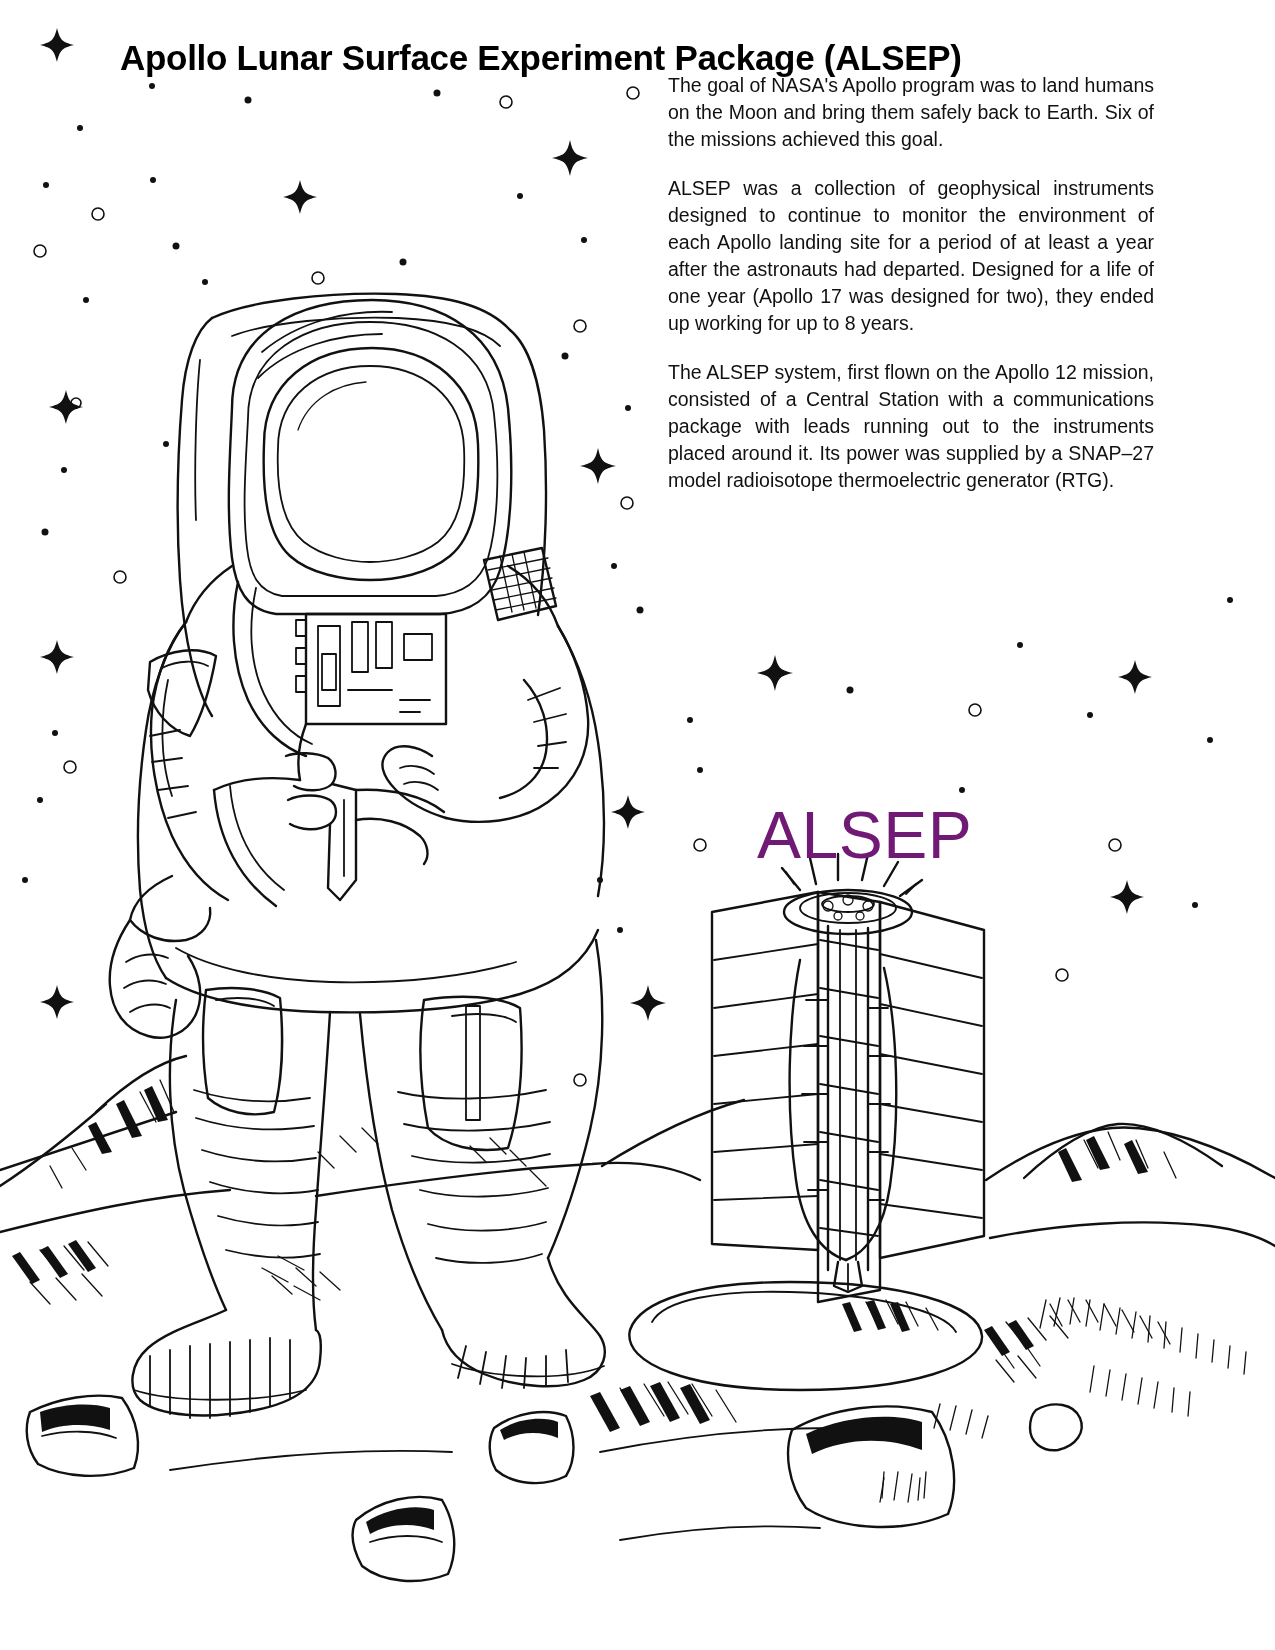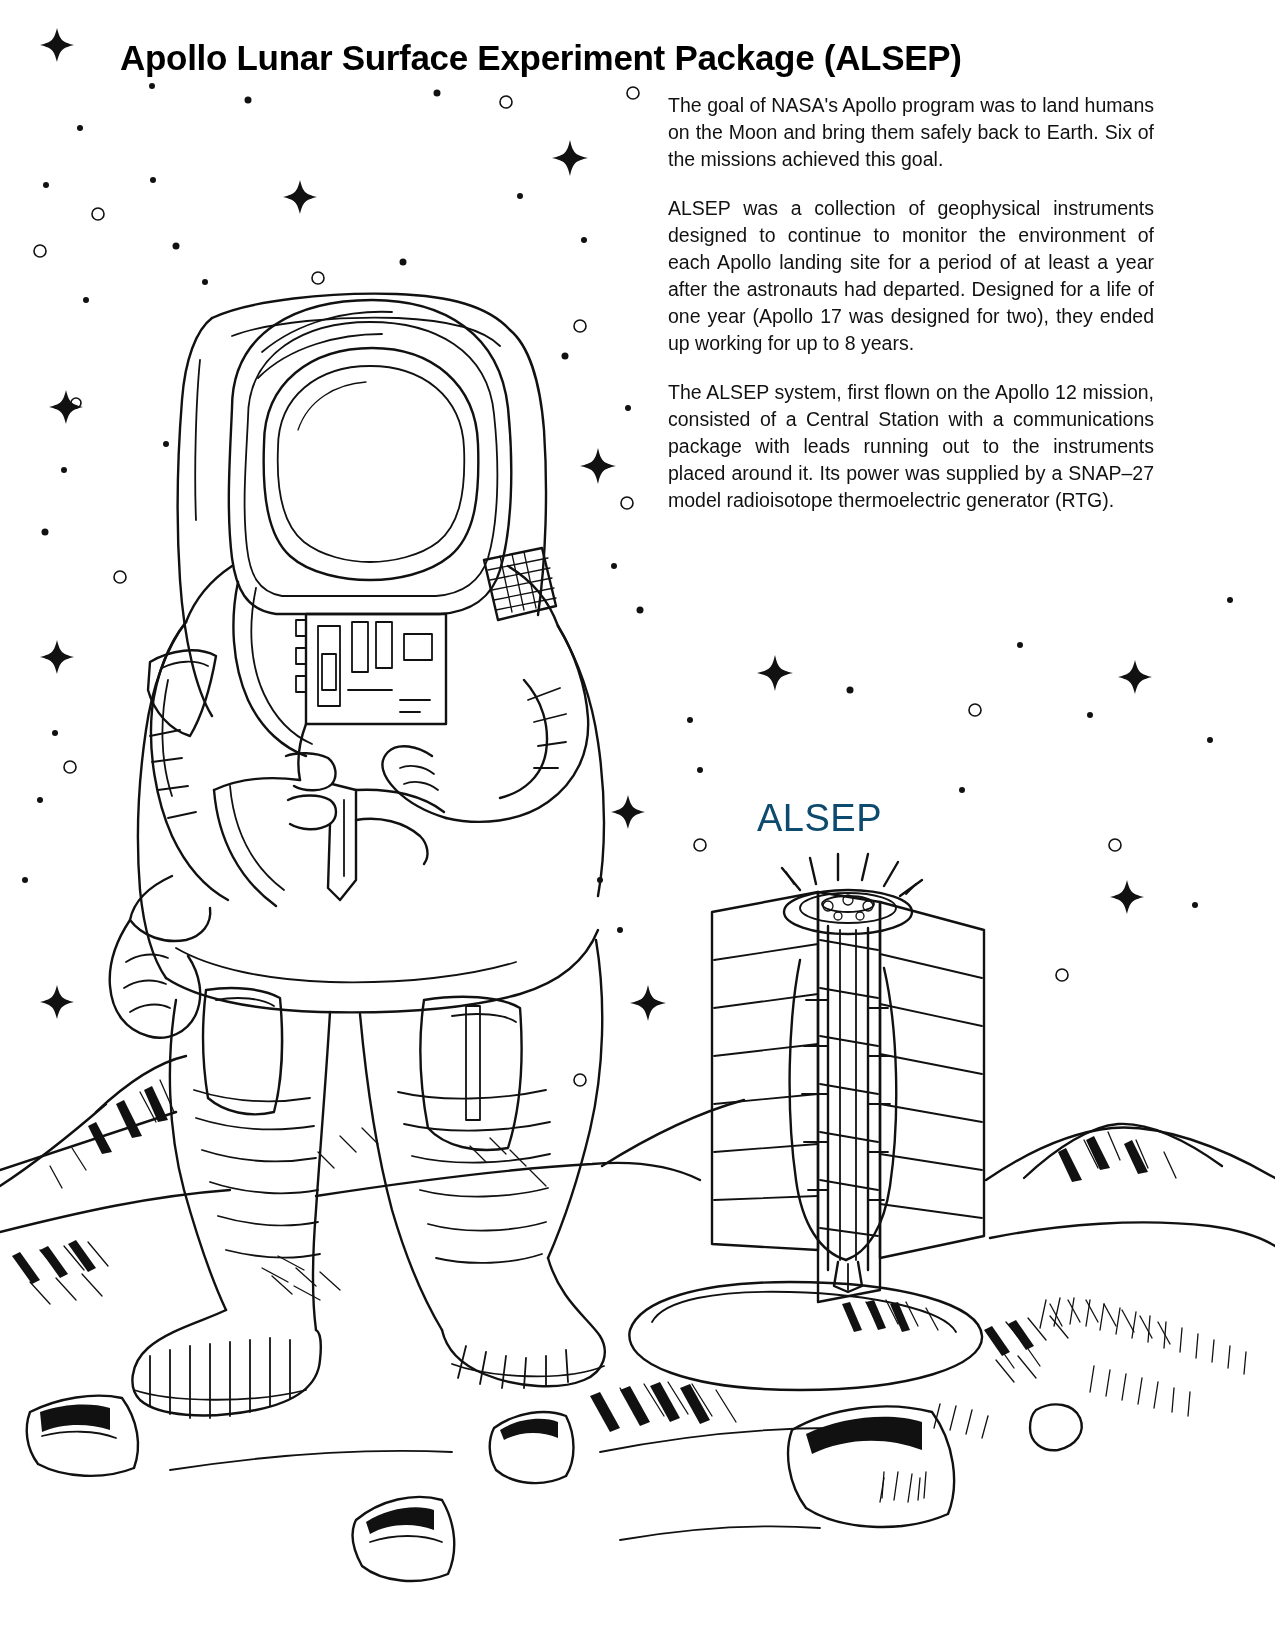--- a/index.html
+++ b/index.html
@@ -30,40 +30,40 @@
     font-weight: bold;
     letter-spacing: -0.3px;
     line-height: 1.1;
     color: #000;
   }
 
   
   .text-col {
     position: absolute;
     left: 668px;
-    top: 92px;
+    top: 72px;
     width: 486px;
   }
   .para {
     font-size: 19.5px;
     line-height: 27px;
     text-align: justify;
     margin: 0 0 22px 0;
     color: #111;
   }
   .para:last-child { margin-bottom: 16px; }
 
   
   .alsep-label {
     position: absolute;
     left: 757px;
     top: 797px;
-    font-size: 38px;
+    font-size: 66px;
     letter-spacing: 0.5px;
-    color: #0c4a6e;
+    color: #701a75;
   }
 
   
   .art {
     position: absolute;
     left: 0;
     top: 0;
     width: 1275px;
     height: 1650px;
     pointer-events: none;

